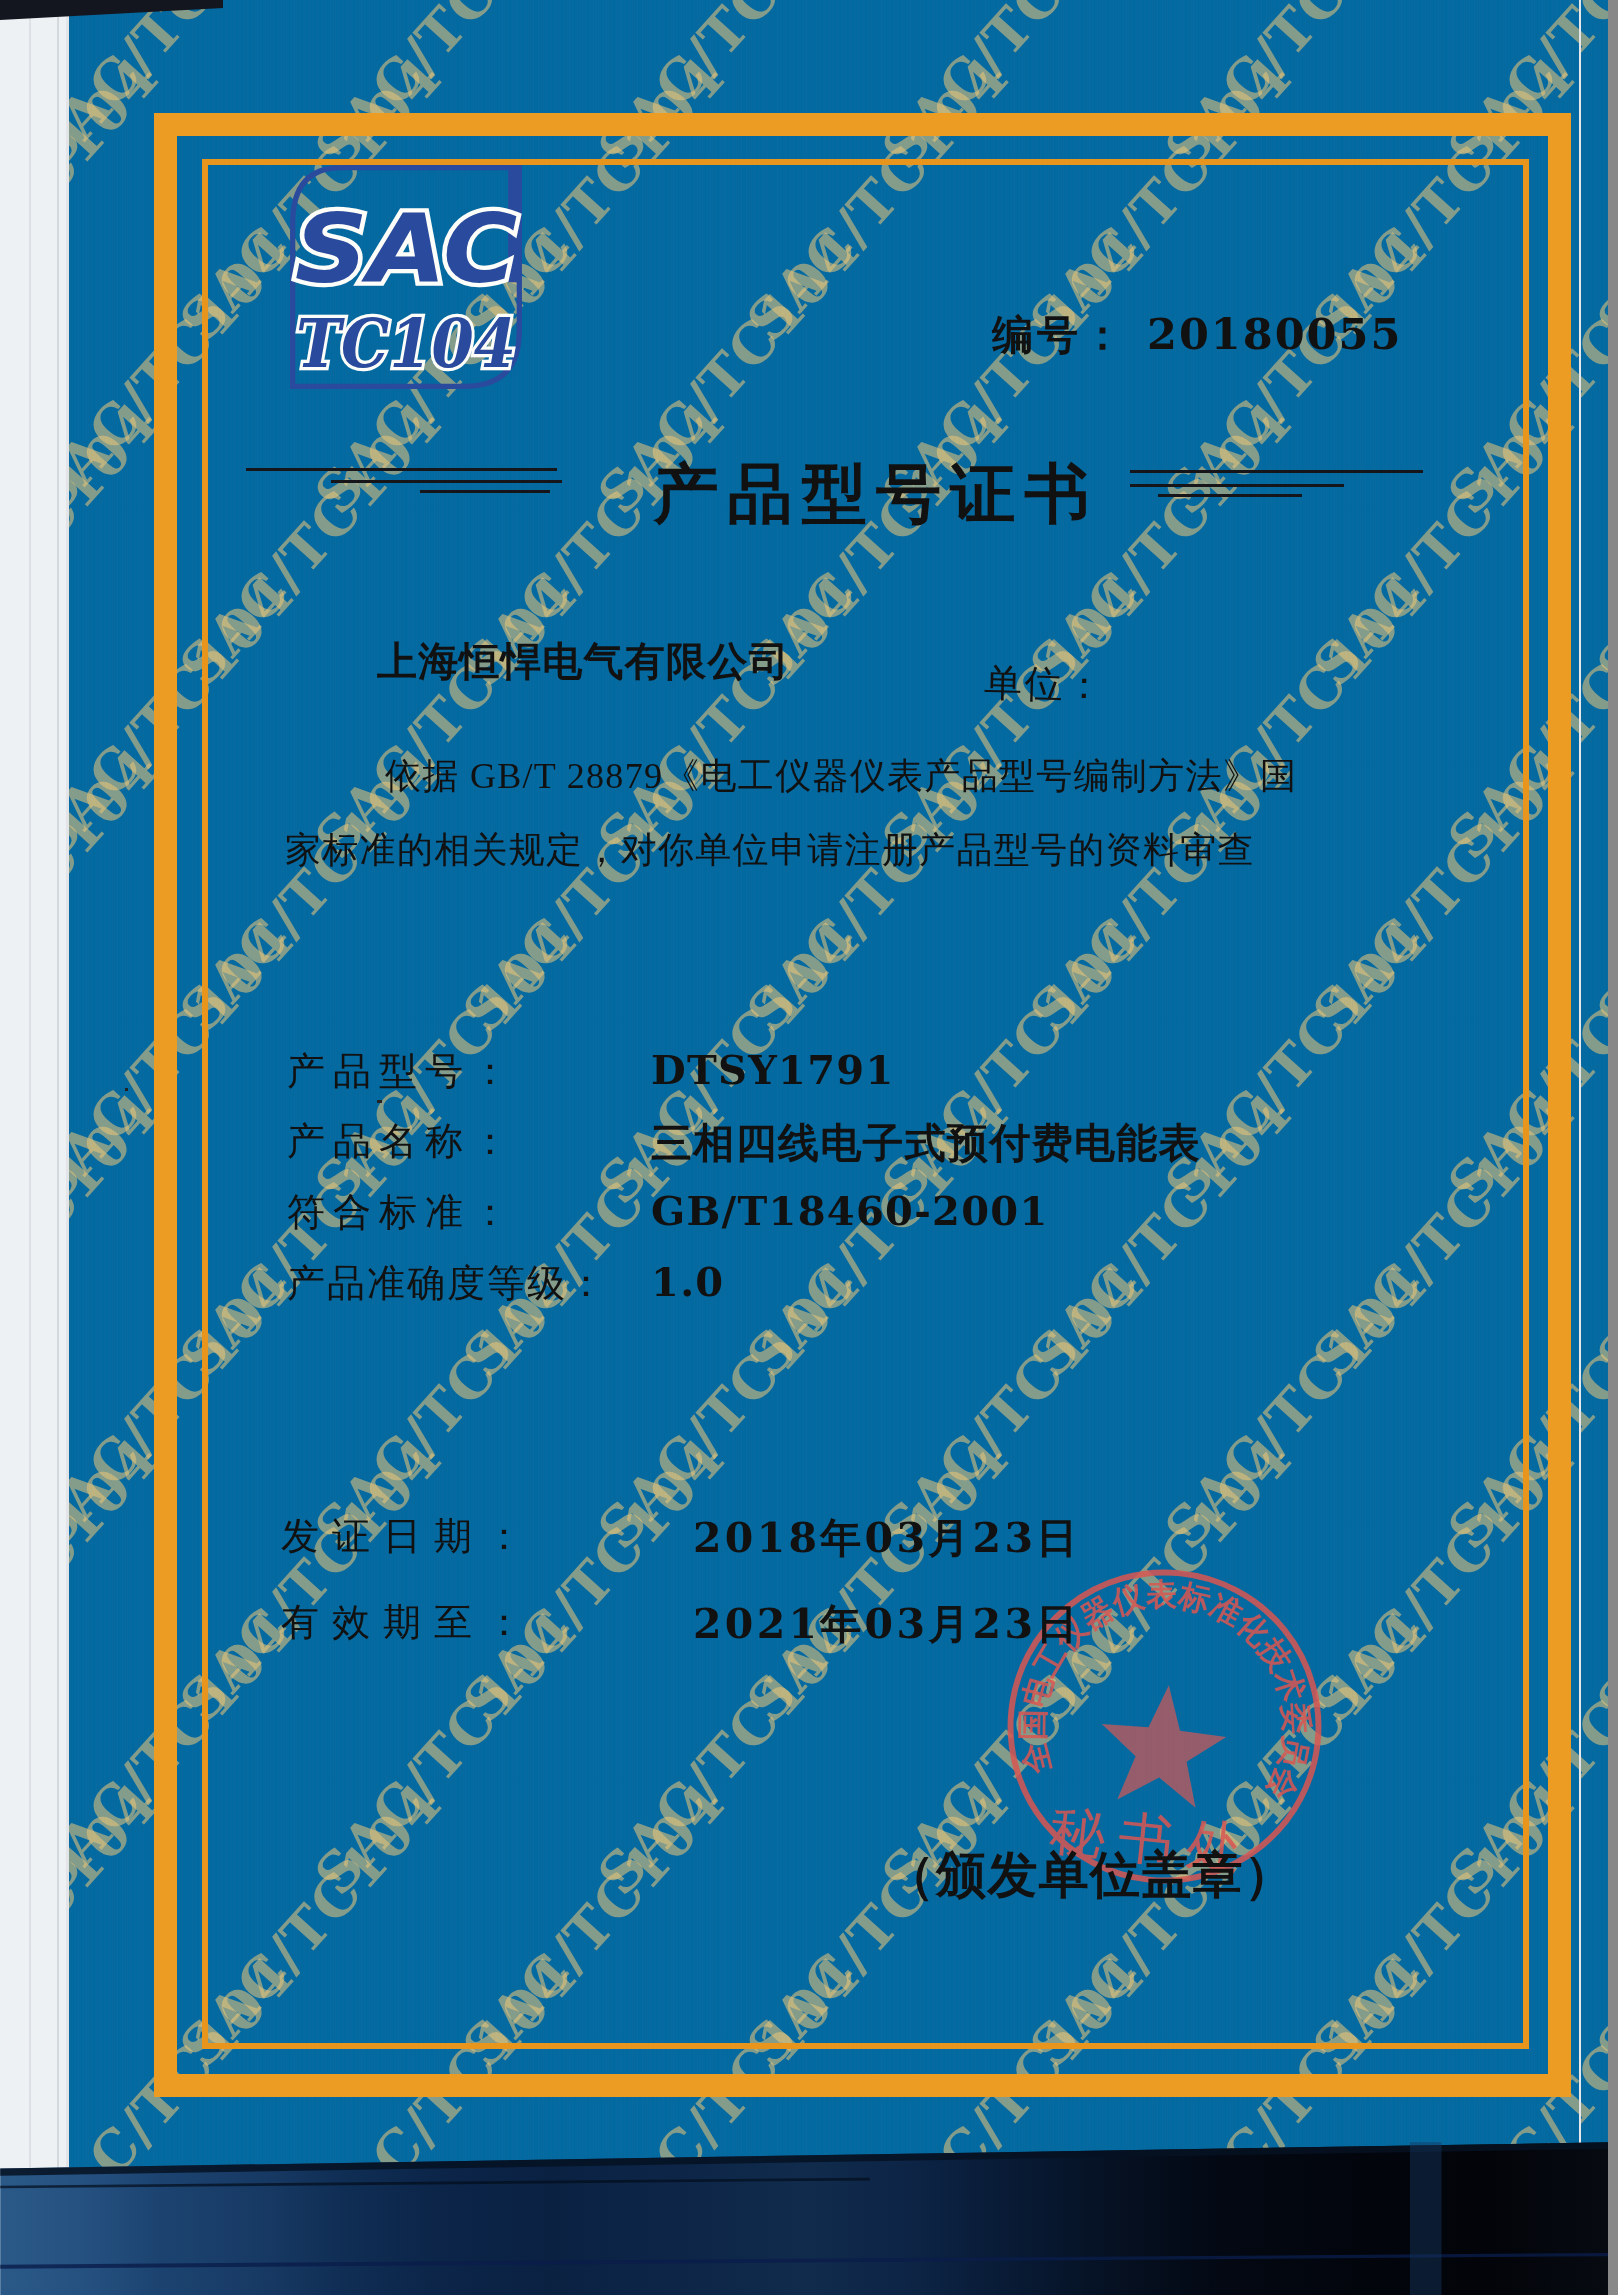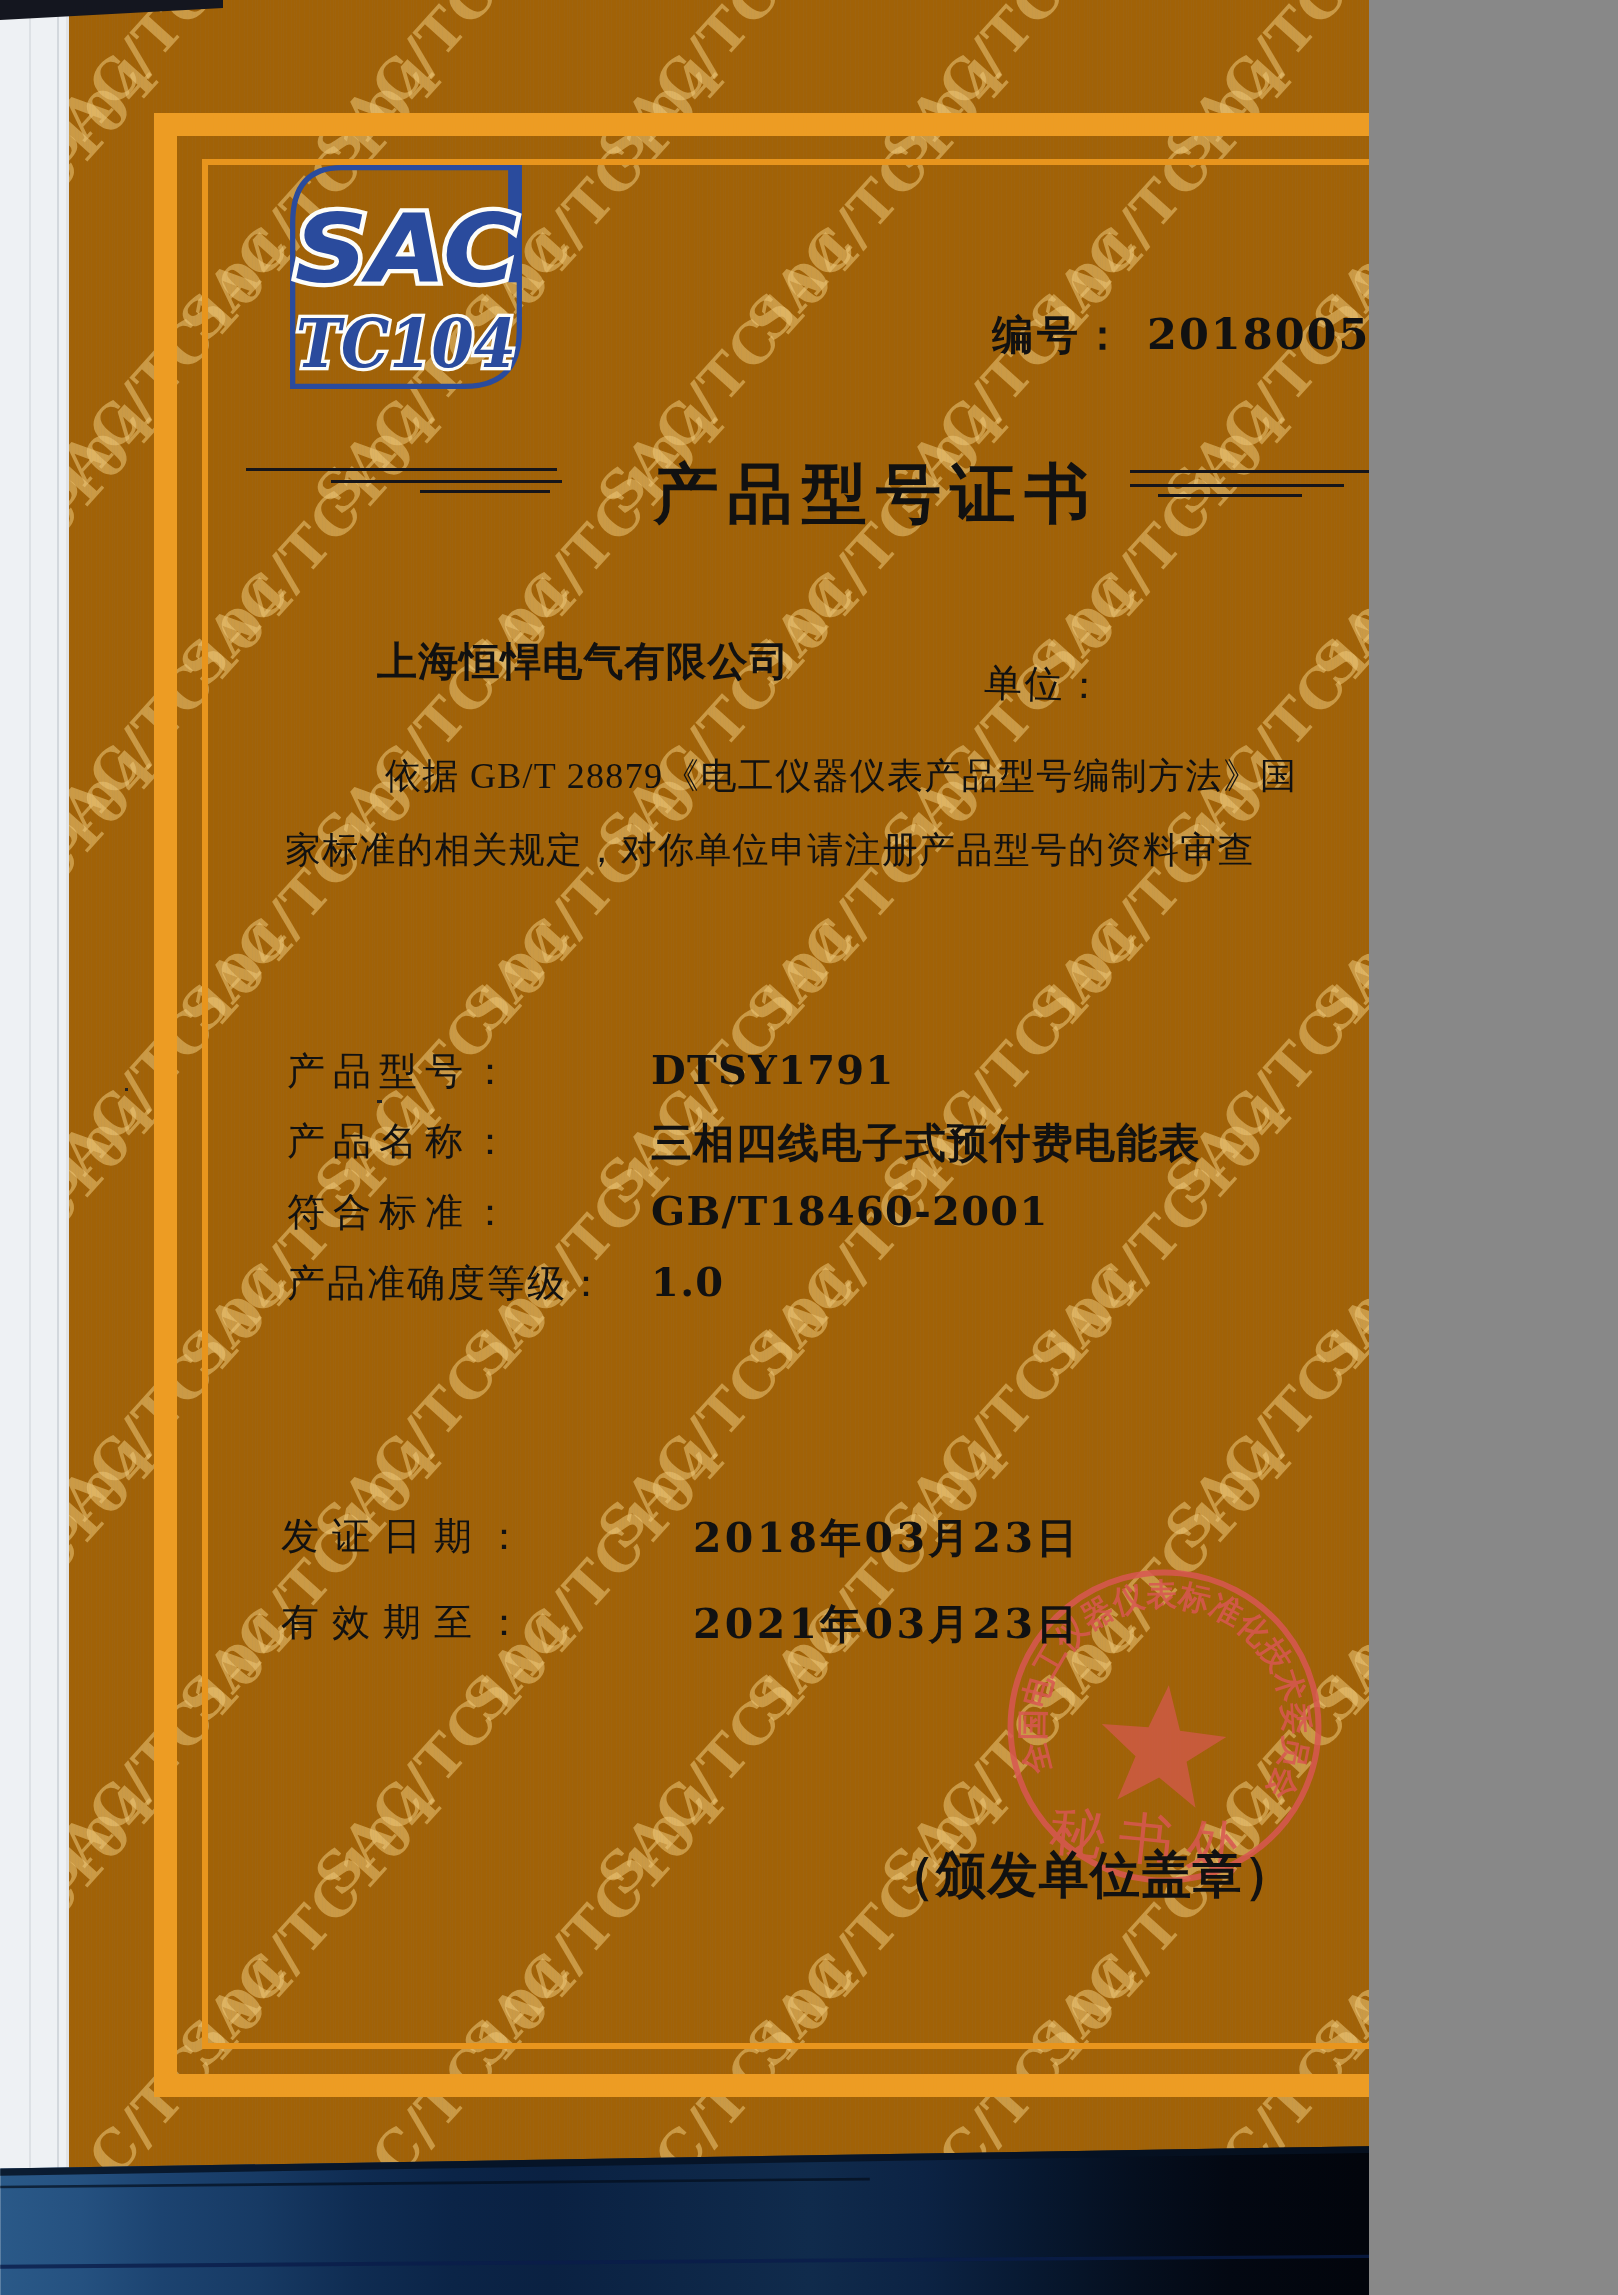--- a/index.html
+++ b/index.html
@@ -1,16 +1,16 @@
 <!DOCTYPE html>
 <html style="font-size:10.5px"><head>
 <meta charset="utf-8">
 <style>
   html,body{margin:0;padding:0;background:#888;}
-  #page{position:relative;width:1369px;height:2295px;background:#a16207;overflow:hidden;
+  #page{position:relative;width:1608px;height:2295px;background:#0369a1;overflow:hidden;
         font-family:"Liberation Serif","DejaVu Serif",serif;color:#111;}
   .abs{position:absolute;}
   
   #scan-left{left:0;top:0;width:69px;height:2295px;background:#eef1f4;z-index:4;}
   #scan-left .groove1{position:absolute;left:29px;top:0;width:2px;height:100%;background:#dde1e5;}
   #scan-left .groove2{position:absolute;left:57px;top:0;width:2px;height:100%;background:#d3d8dd;}
   #scan-left .pedge{position:absolute;right:0;top:0;width:2.6px;height:100%;background:#e2e4e7;}
   #top-bar{left:0;top:0;width:223px;height:20px;background:#14161f;z-index:5;
            clip-path:polygon(0 0,100% 0,100% 40%,0 100%);}
   #right-crease{left:1579px;top:0;width:2px;height:2143px;background:#e6e7ea;z-index:3;}

